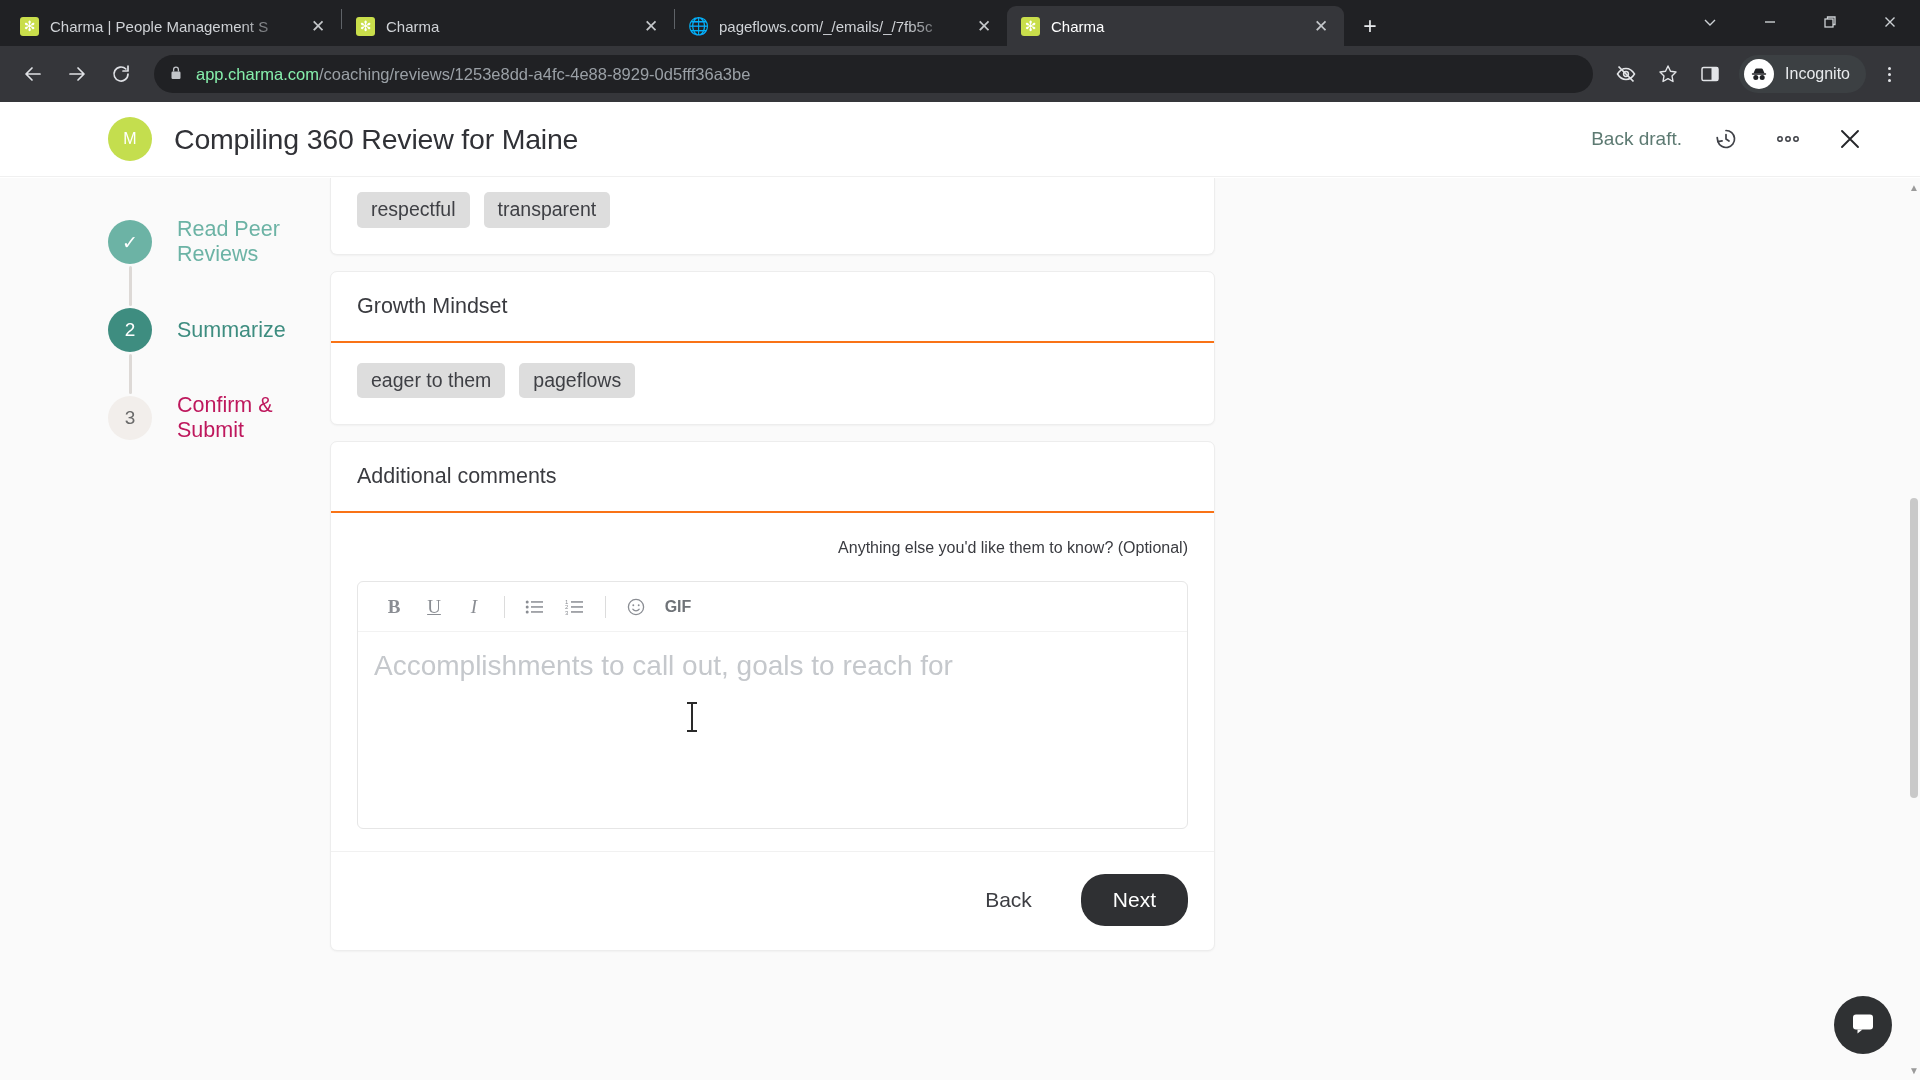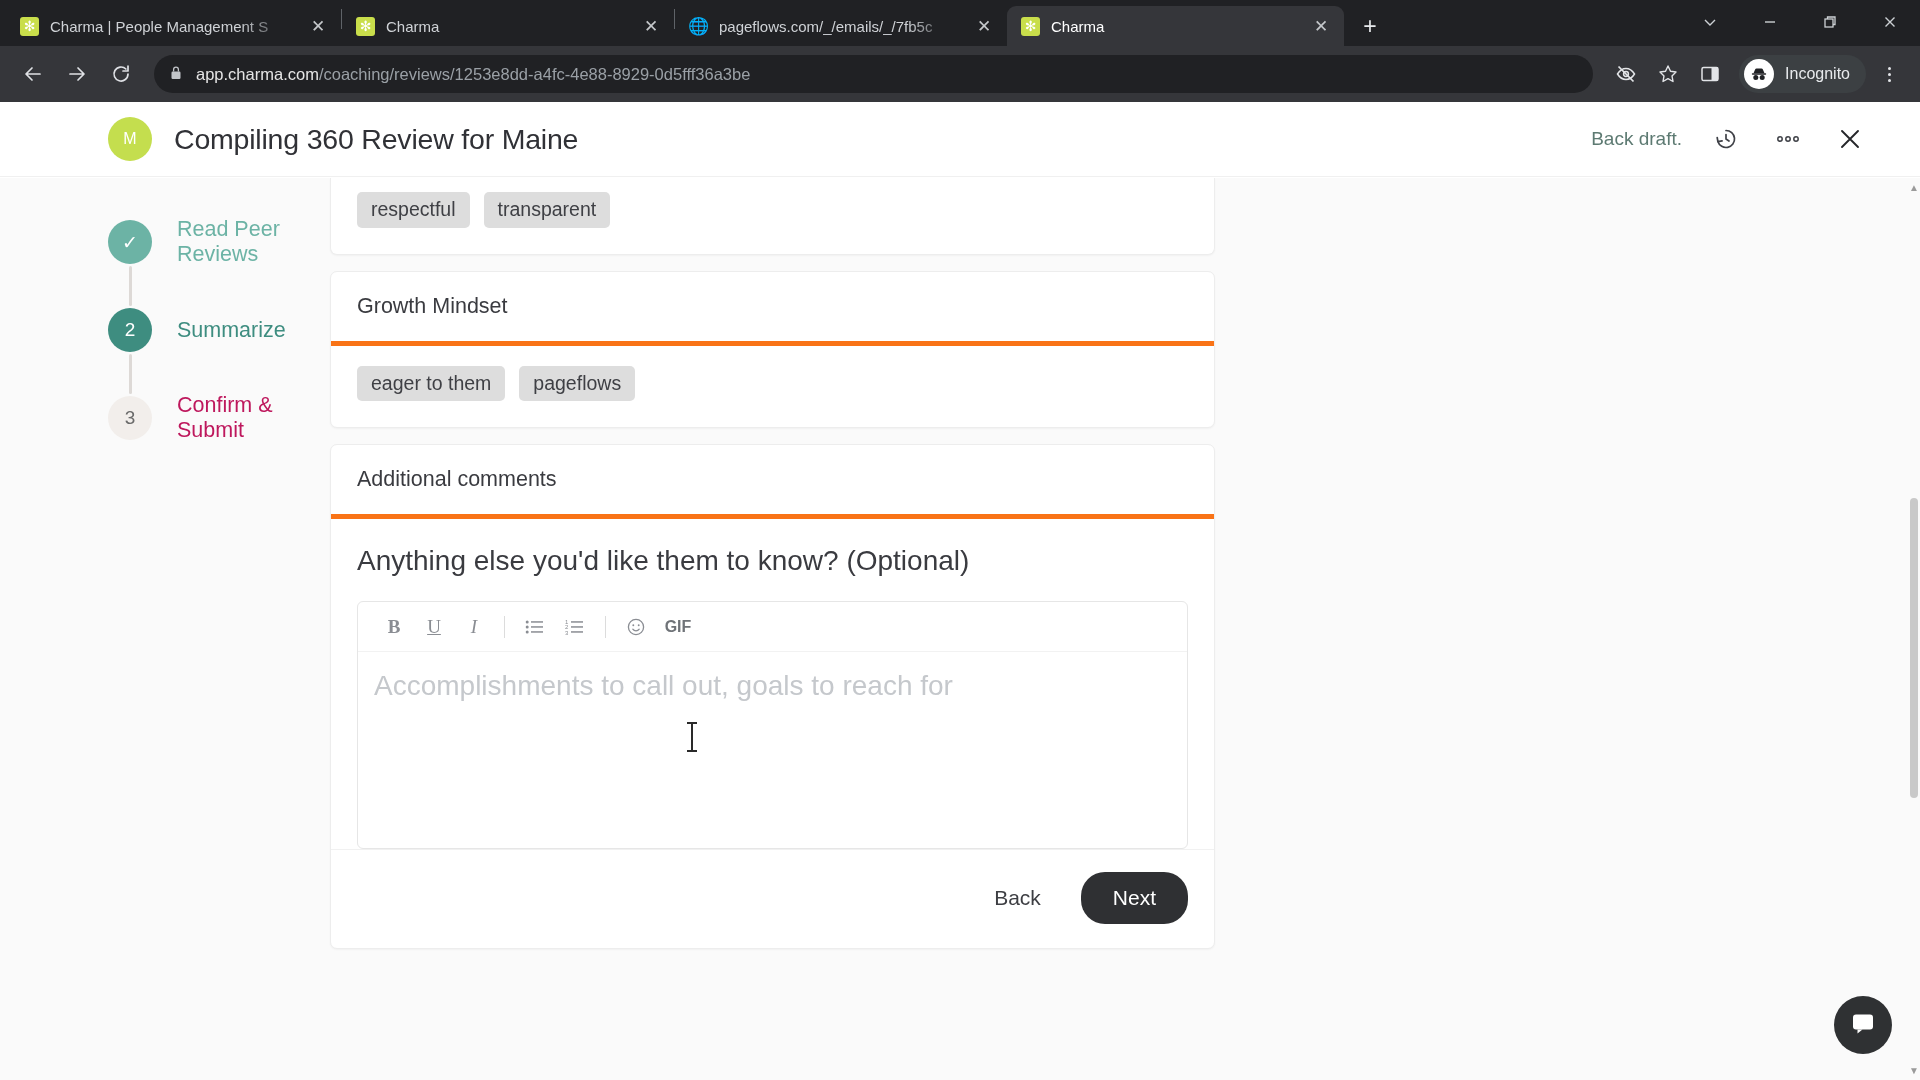--- a/index.html
+++ b/index.html
@@ -80,21 +80,21 @@
     display: flex; align-items: center; justify-content: center;
     color: #dfe1e5; margin-right: 6px;
   }
   .omnibox {
     flex: 1 1 auto; height: 38px; background: #202124;
     border-radius: 20px; display: flex; align-items: center;
     padding: 0 15px; margin: 0 10px 0 8px; min-width: 0;
   }
   .lock { color: #c2c5c9; margin-right: 13px; font-size: 14px; flex: none; }
   .url { font-size: 16.5px; color: #9aa0a6; white-space: nowrap; overflow: hidden; }
-  .url b { color: #e5e5e5; font-weight: 400; }
+  .url b { color: #86efac; font-weight: 400; }
   .tb-icons { display: flex; align-items: center; flex: none; }
   .tb-icon {
     width: 38px; height: 38px; border-radius: 50%;
     display: flex; align-items: center; justify-content: center;
     color: #e3e5e8; margin-left: 4px;
   }
   .incognito {
     display: flex; align-items: center; height: 38px;
     background: #3c4043; border-radius: 20px; padding: 0 16px 0 5px;
     margin-left: 10px; color: #e8eaed; font-size: 16px;
@@ -167,31 +167,31 @@
 
   
   .cards { width: 885px; flex: none; margin-left: 0; }
   .card {
     background: #ffffff; border: 1px solid #ededed; border-radius: 7px;
     box-shadow: 0 1px 2px rgba(0,0,0,0.04); margin-bottom: 16px;
   }
   .card.clipped-top { border-top: none; border-radius: 0 0 7px 7px; }
   .card-head {
     padding: 22px 26px; font-size: 21.5px; color: #3a3b40;
-    border-bottom: 5px solid #f97316;
+    border-bottom: 2px solid #f97316;
   }
   .card-head.noborder { border-bottom: none; }
   .card-body { padding: 20px 26px 26px; }
   .chips { display: flex; gap: 14px; flex-wrap: wrap; }
   .chip {
     background: #dddddd; color: #3f4045; border-radius: 5px;
     padding: 8px 14px; font-size: 19.5px; line-height: 1;
   }
   .section-q {
-    padding: 26px 26px 6px; font-size: 28px; color: #3a3b40;
+    padding: 26px 26px 6px; font-size: 16px; color: #3a3b40; text-align: right;
   }
 
   
   .editor {
     margin: 18px 26px 0; border: 1px solid #e6e6e6; border-radius: 6px;
     background: #ffffff; height: 248px; display: flex; flex-direction: column;
   }
   .ed-toolbar {
     height: 50px; display: flex; align-items: center; gap: 0;
     padding: 0 16px; border-bottom: 1px solid #f2f2f2;
@@ -215,21 +215,22 @@
   }
   .caret::before, .caret::after {
     content: ""; position: absolute; left: -4px; width: 10px; height: 2px;
     background: #2a2a2a;
   }
   .caret::before { top: -2px; }
   .caret::after { bottom: -2px; }
 
   .card-footer {
     display: flex; justify-content: flex-end; align-items: center;
-    gap: 18px; padding: 22px 26px 24px; border-top: 1px solid #f1f1f1;
+    gap: 27px; padding: 22px 26px 24px; border-top: 1px solid #f1f1f1;
+    margin-top: 22px;
   }
   .btn-back {
     background: transparent; border: none; font-size: 21px;
     color: #3d3e43; padding: 12px 22px; font-family: inherit;
   }
   .btn-next {
     background: #2f3033; color: #ffffff; border: none; border-radius: 24px;
     font-size: 21px; padding: 14px 32px; font-family: inherit;
   }
 

